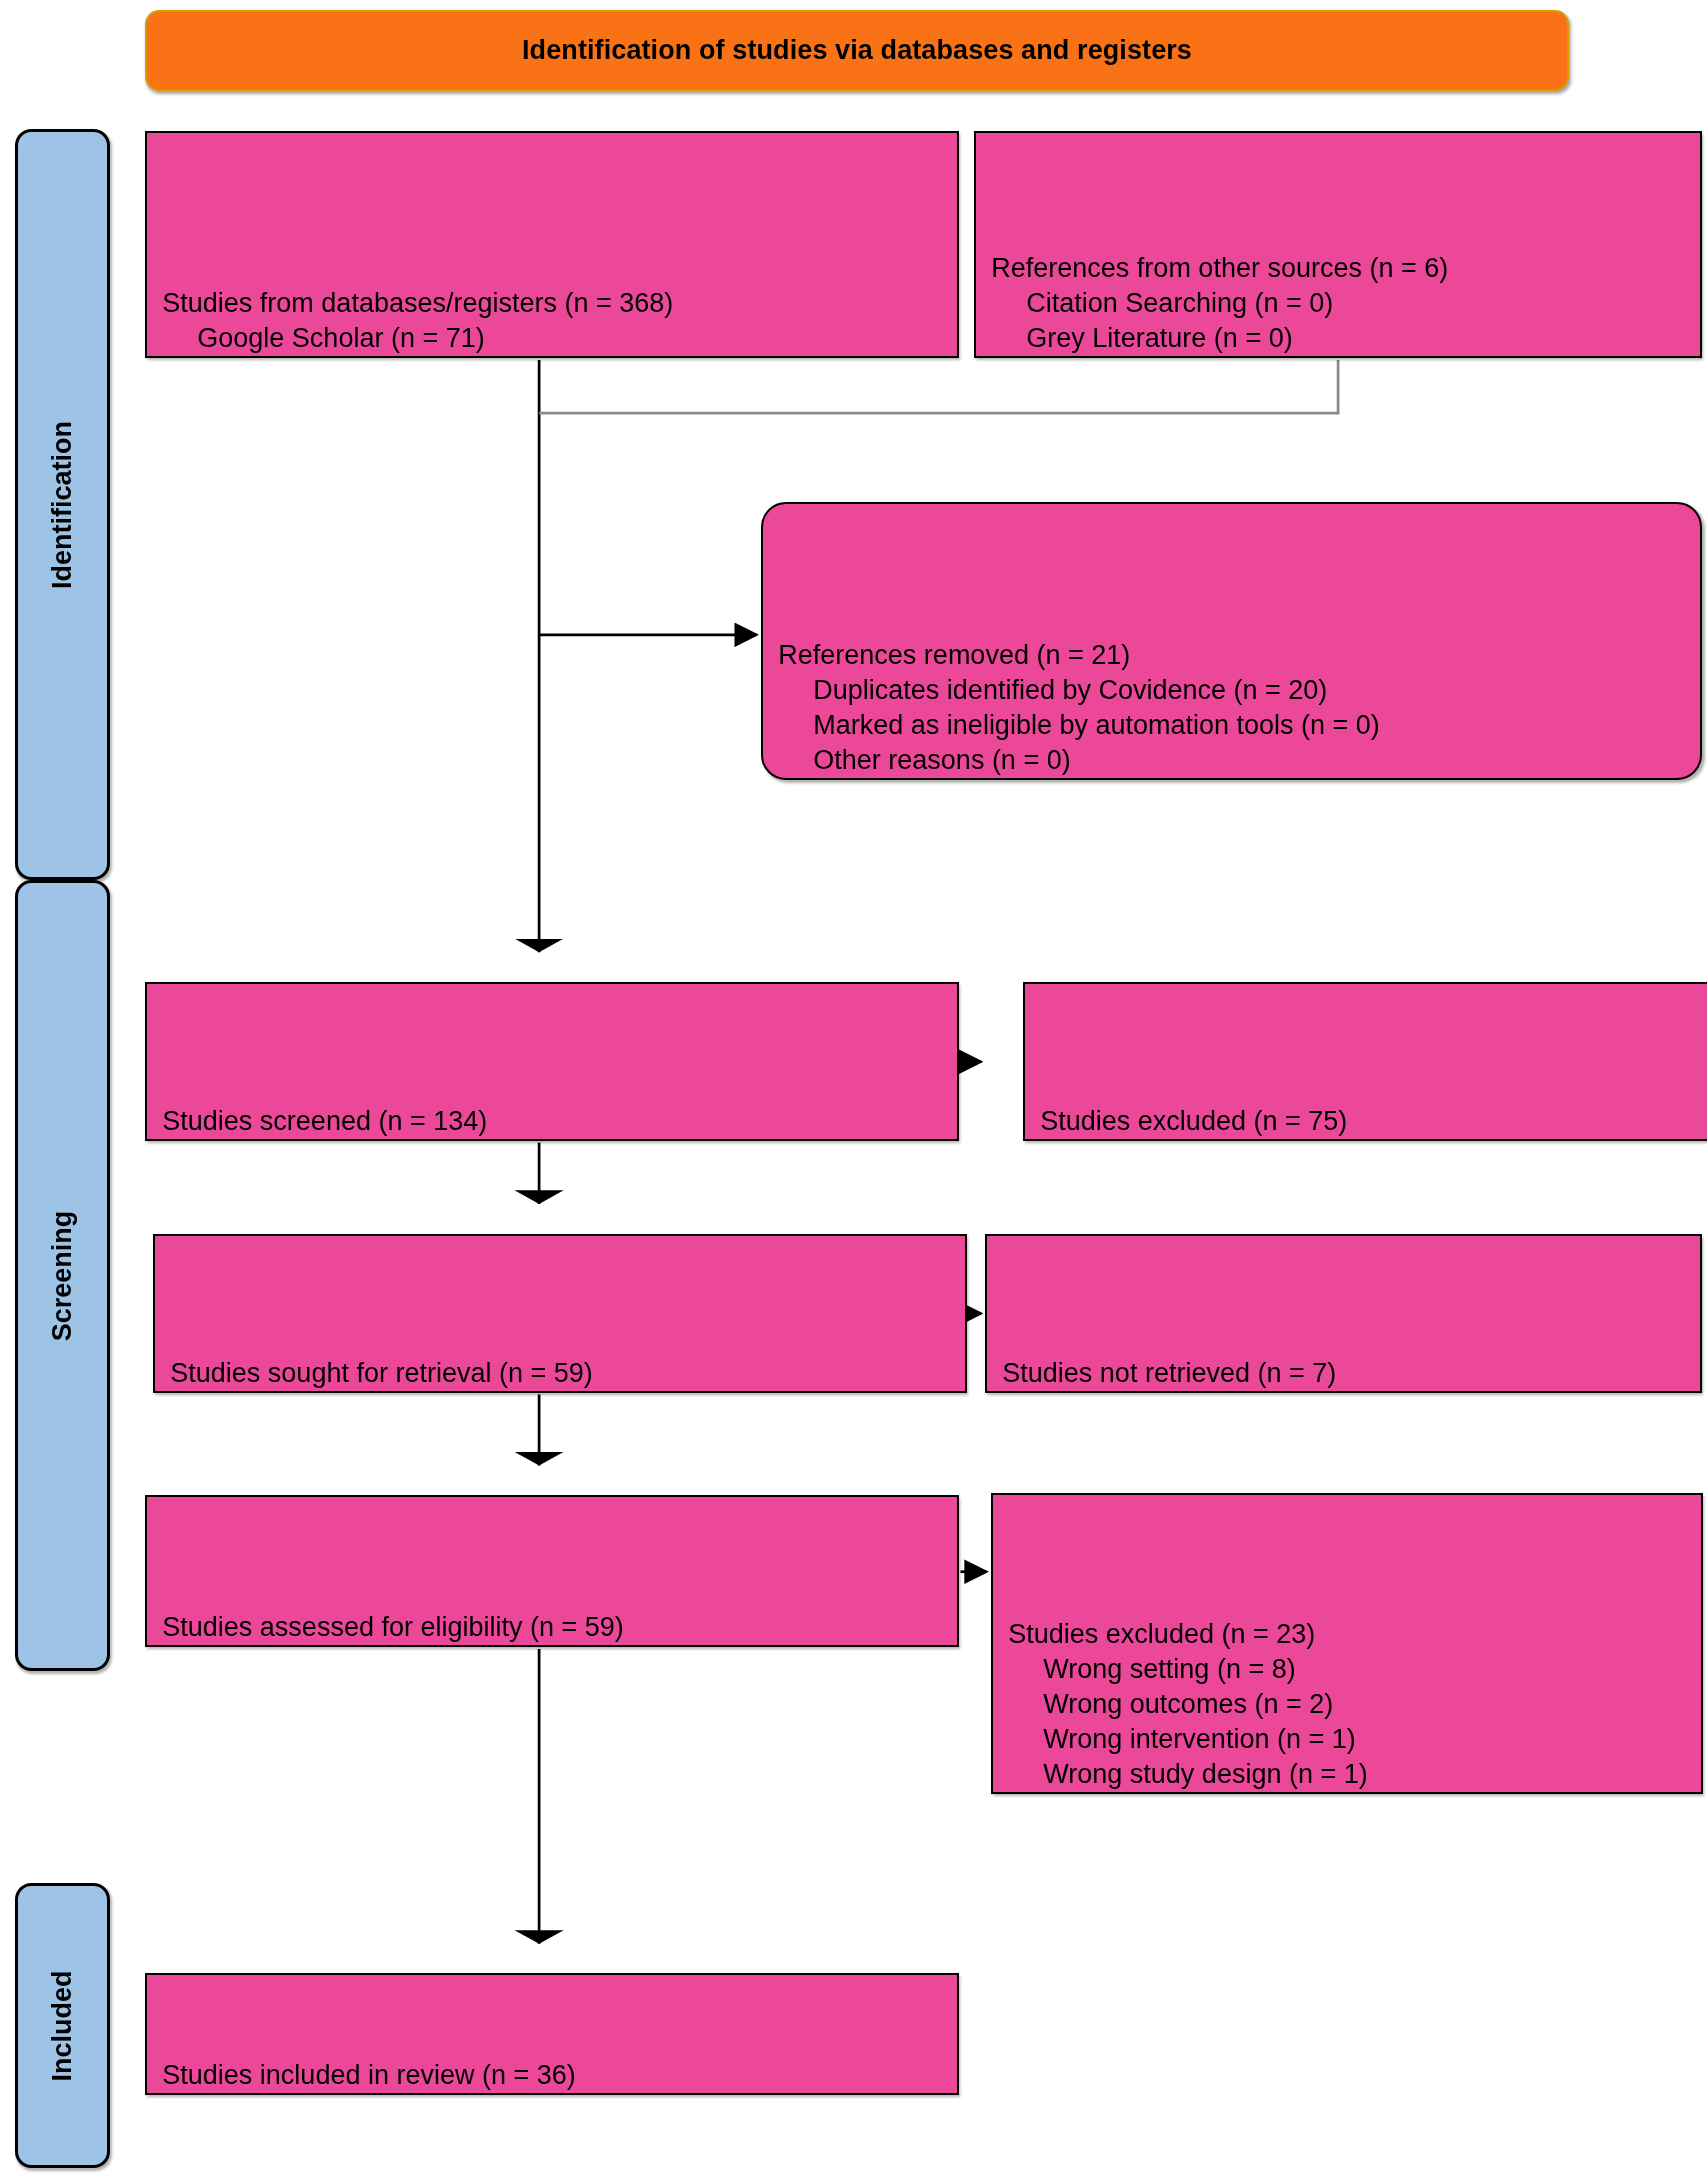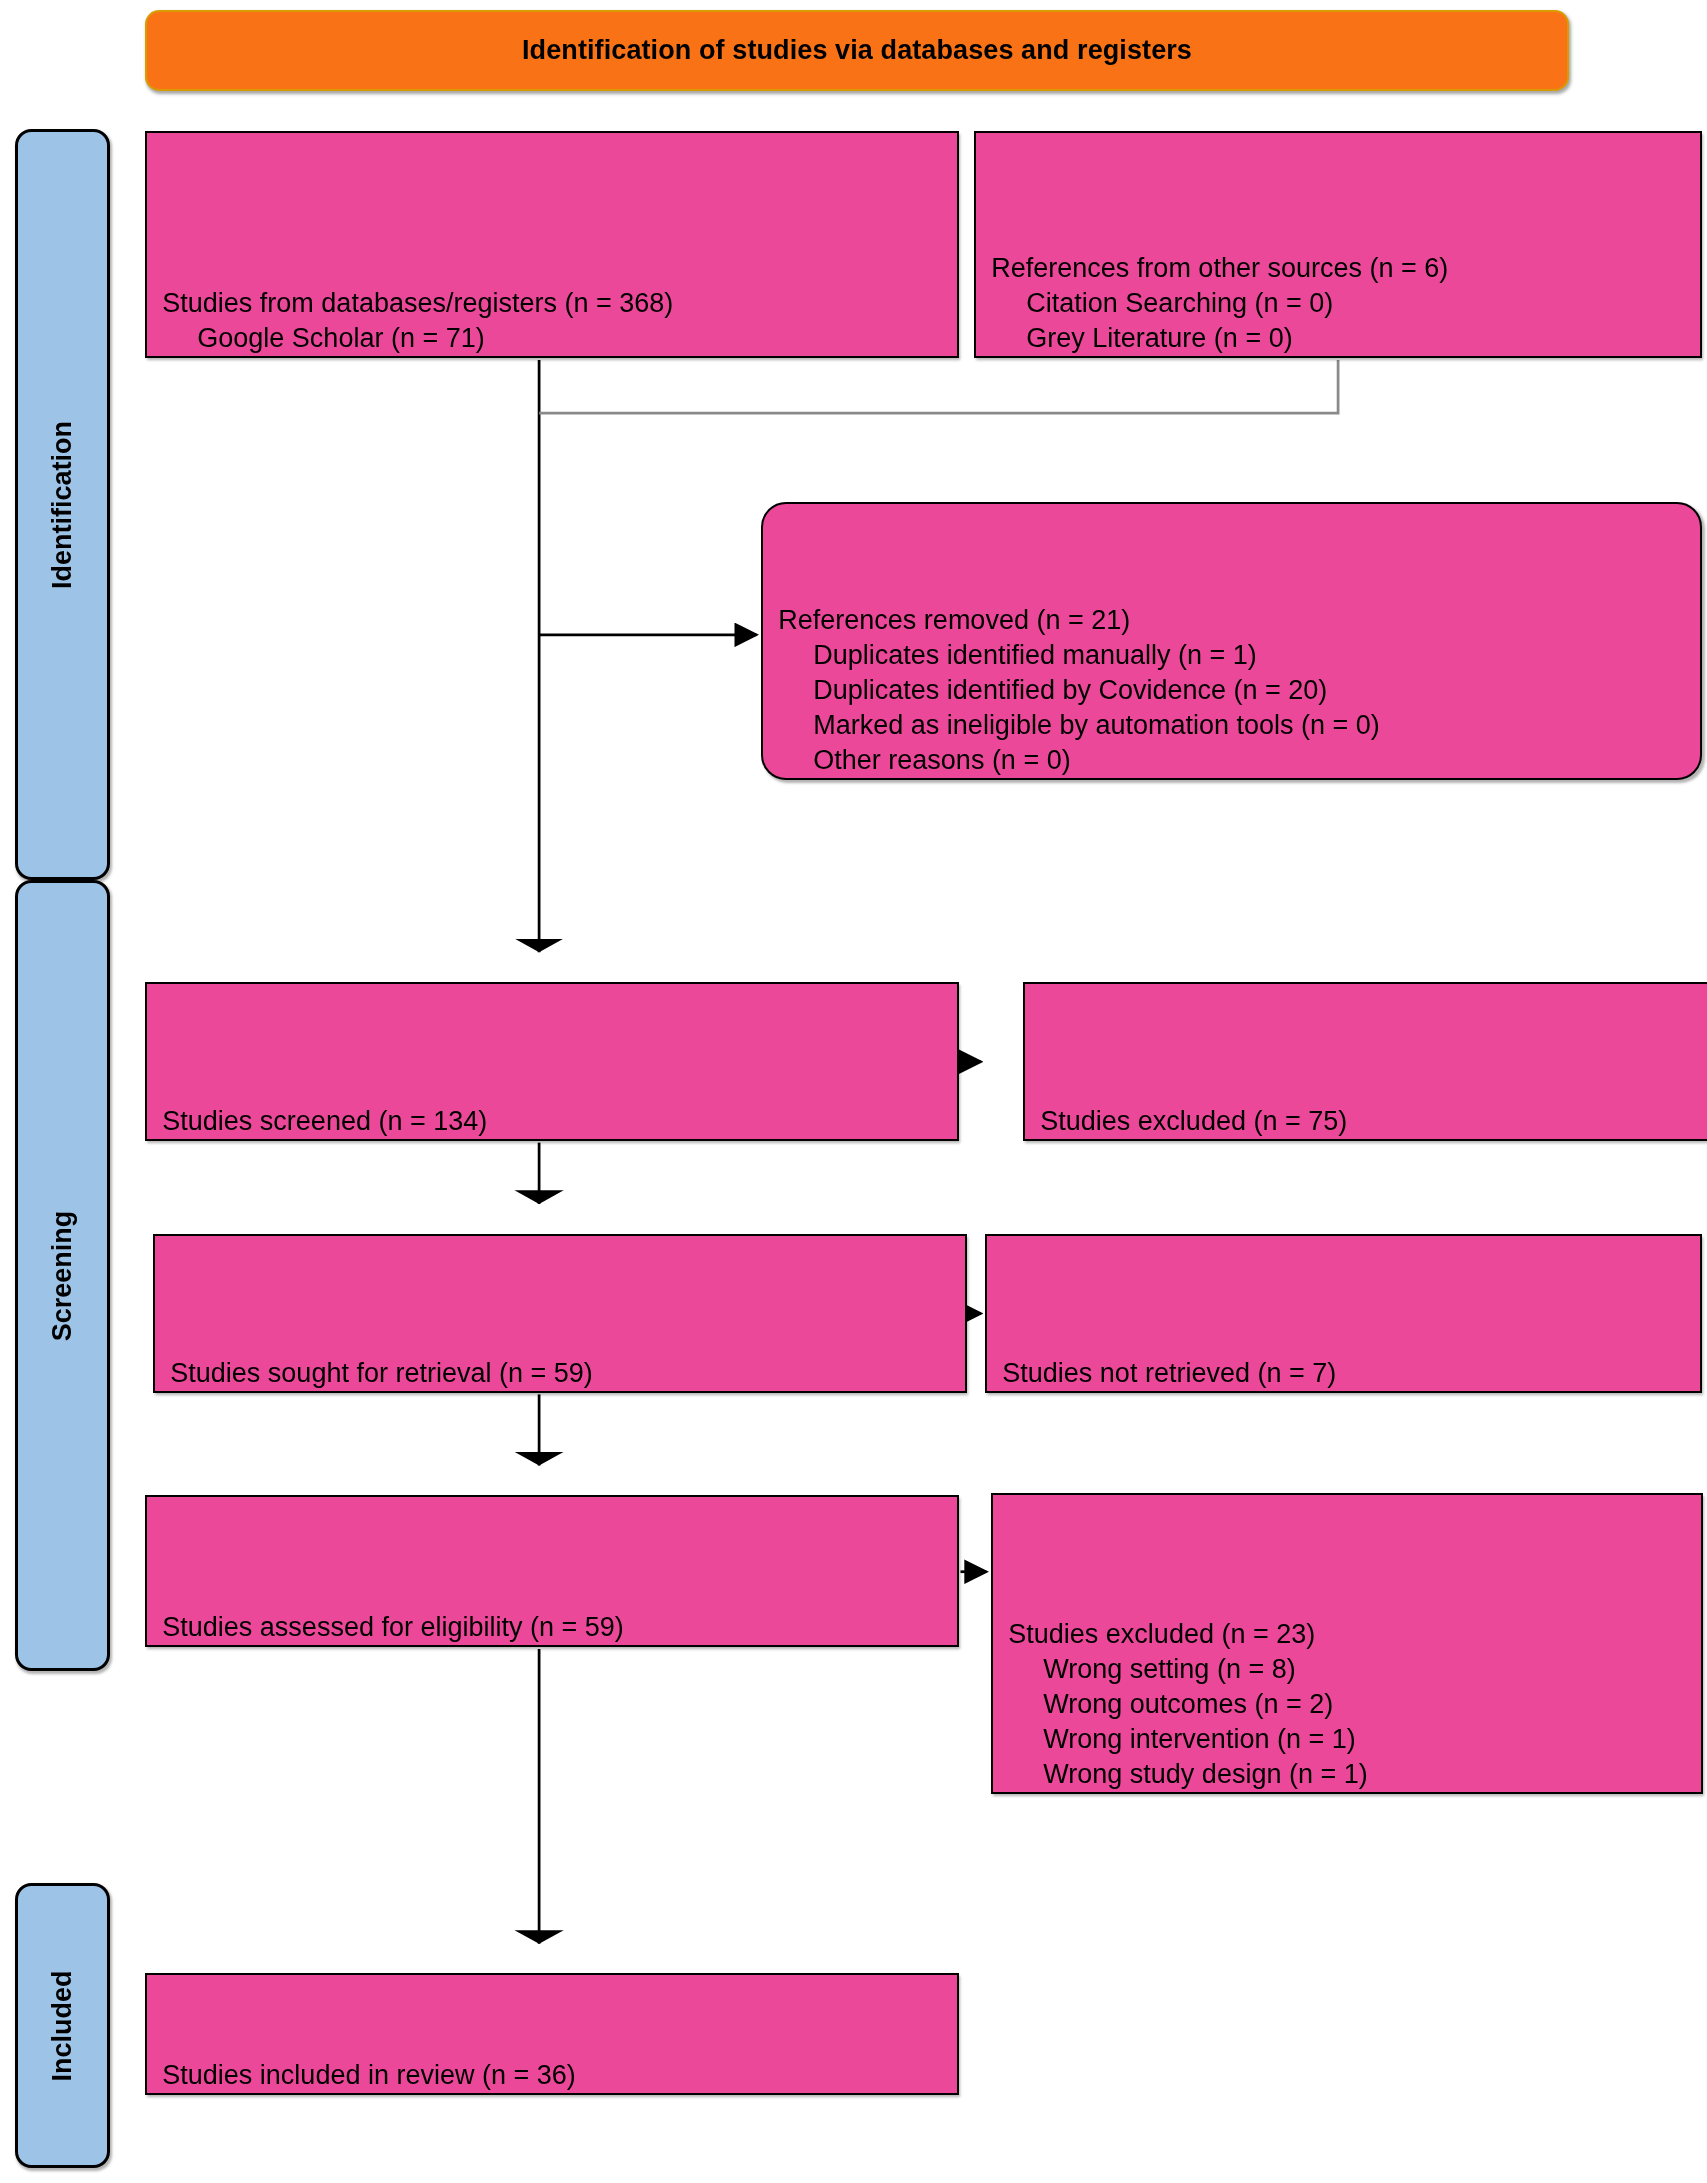--- a/index.html
+++ b/index.html
@@ -98,21 +98,21 @@
 
 <div class="box" id="box-sources">
   <div class="txt"><span>Studies from databases/registers (n = 368)</span><span class="indent">Google Scholar (n = 71)</span></div>
 </div>
 
 <div class="box" id="box-other-sources">
   <div class="txt"><span>References from other sources (n = 6)</span><span class="indent">Citation Searching (n = 0)</span><span class="indent">Grey Literature (n = 0)</span></div>
 </div>
 
 <div class="box" id="box-removed">
-  <div class="txt"><span>References removed (n = 21)</span><span class="indent">Duplicates identified manually (n = 1)</span><span class="indent">Duplicates identified by Covidence (n = 20)</span><span class="indent">Marked as ineligible by automation tools (n = 0)</span><span class="indent">Other reasons (n = 0)</span></div>
+  <div class="txt"><span>References removed (n = 21)</span><span class="indent">Duplicates identified by Covidence (n = 20)</span><span class="indent">Marked as ineligible by automation tools (n = 0)</span><span class="indent">Other reasons (n = 0)</span></div>
 </div>
 
 <div class="box" id="box-screened">
   <div class="txt"><span>Studies screened (n = 134)</span></div>
 </div>
 
 <div class="box" id="box-excluded1">
   <div class="txt"><span>Studies excluded (n = 75)</span></div>
 </div>
 

